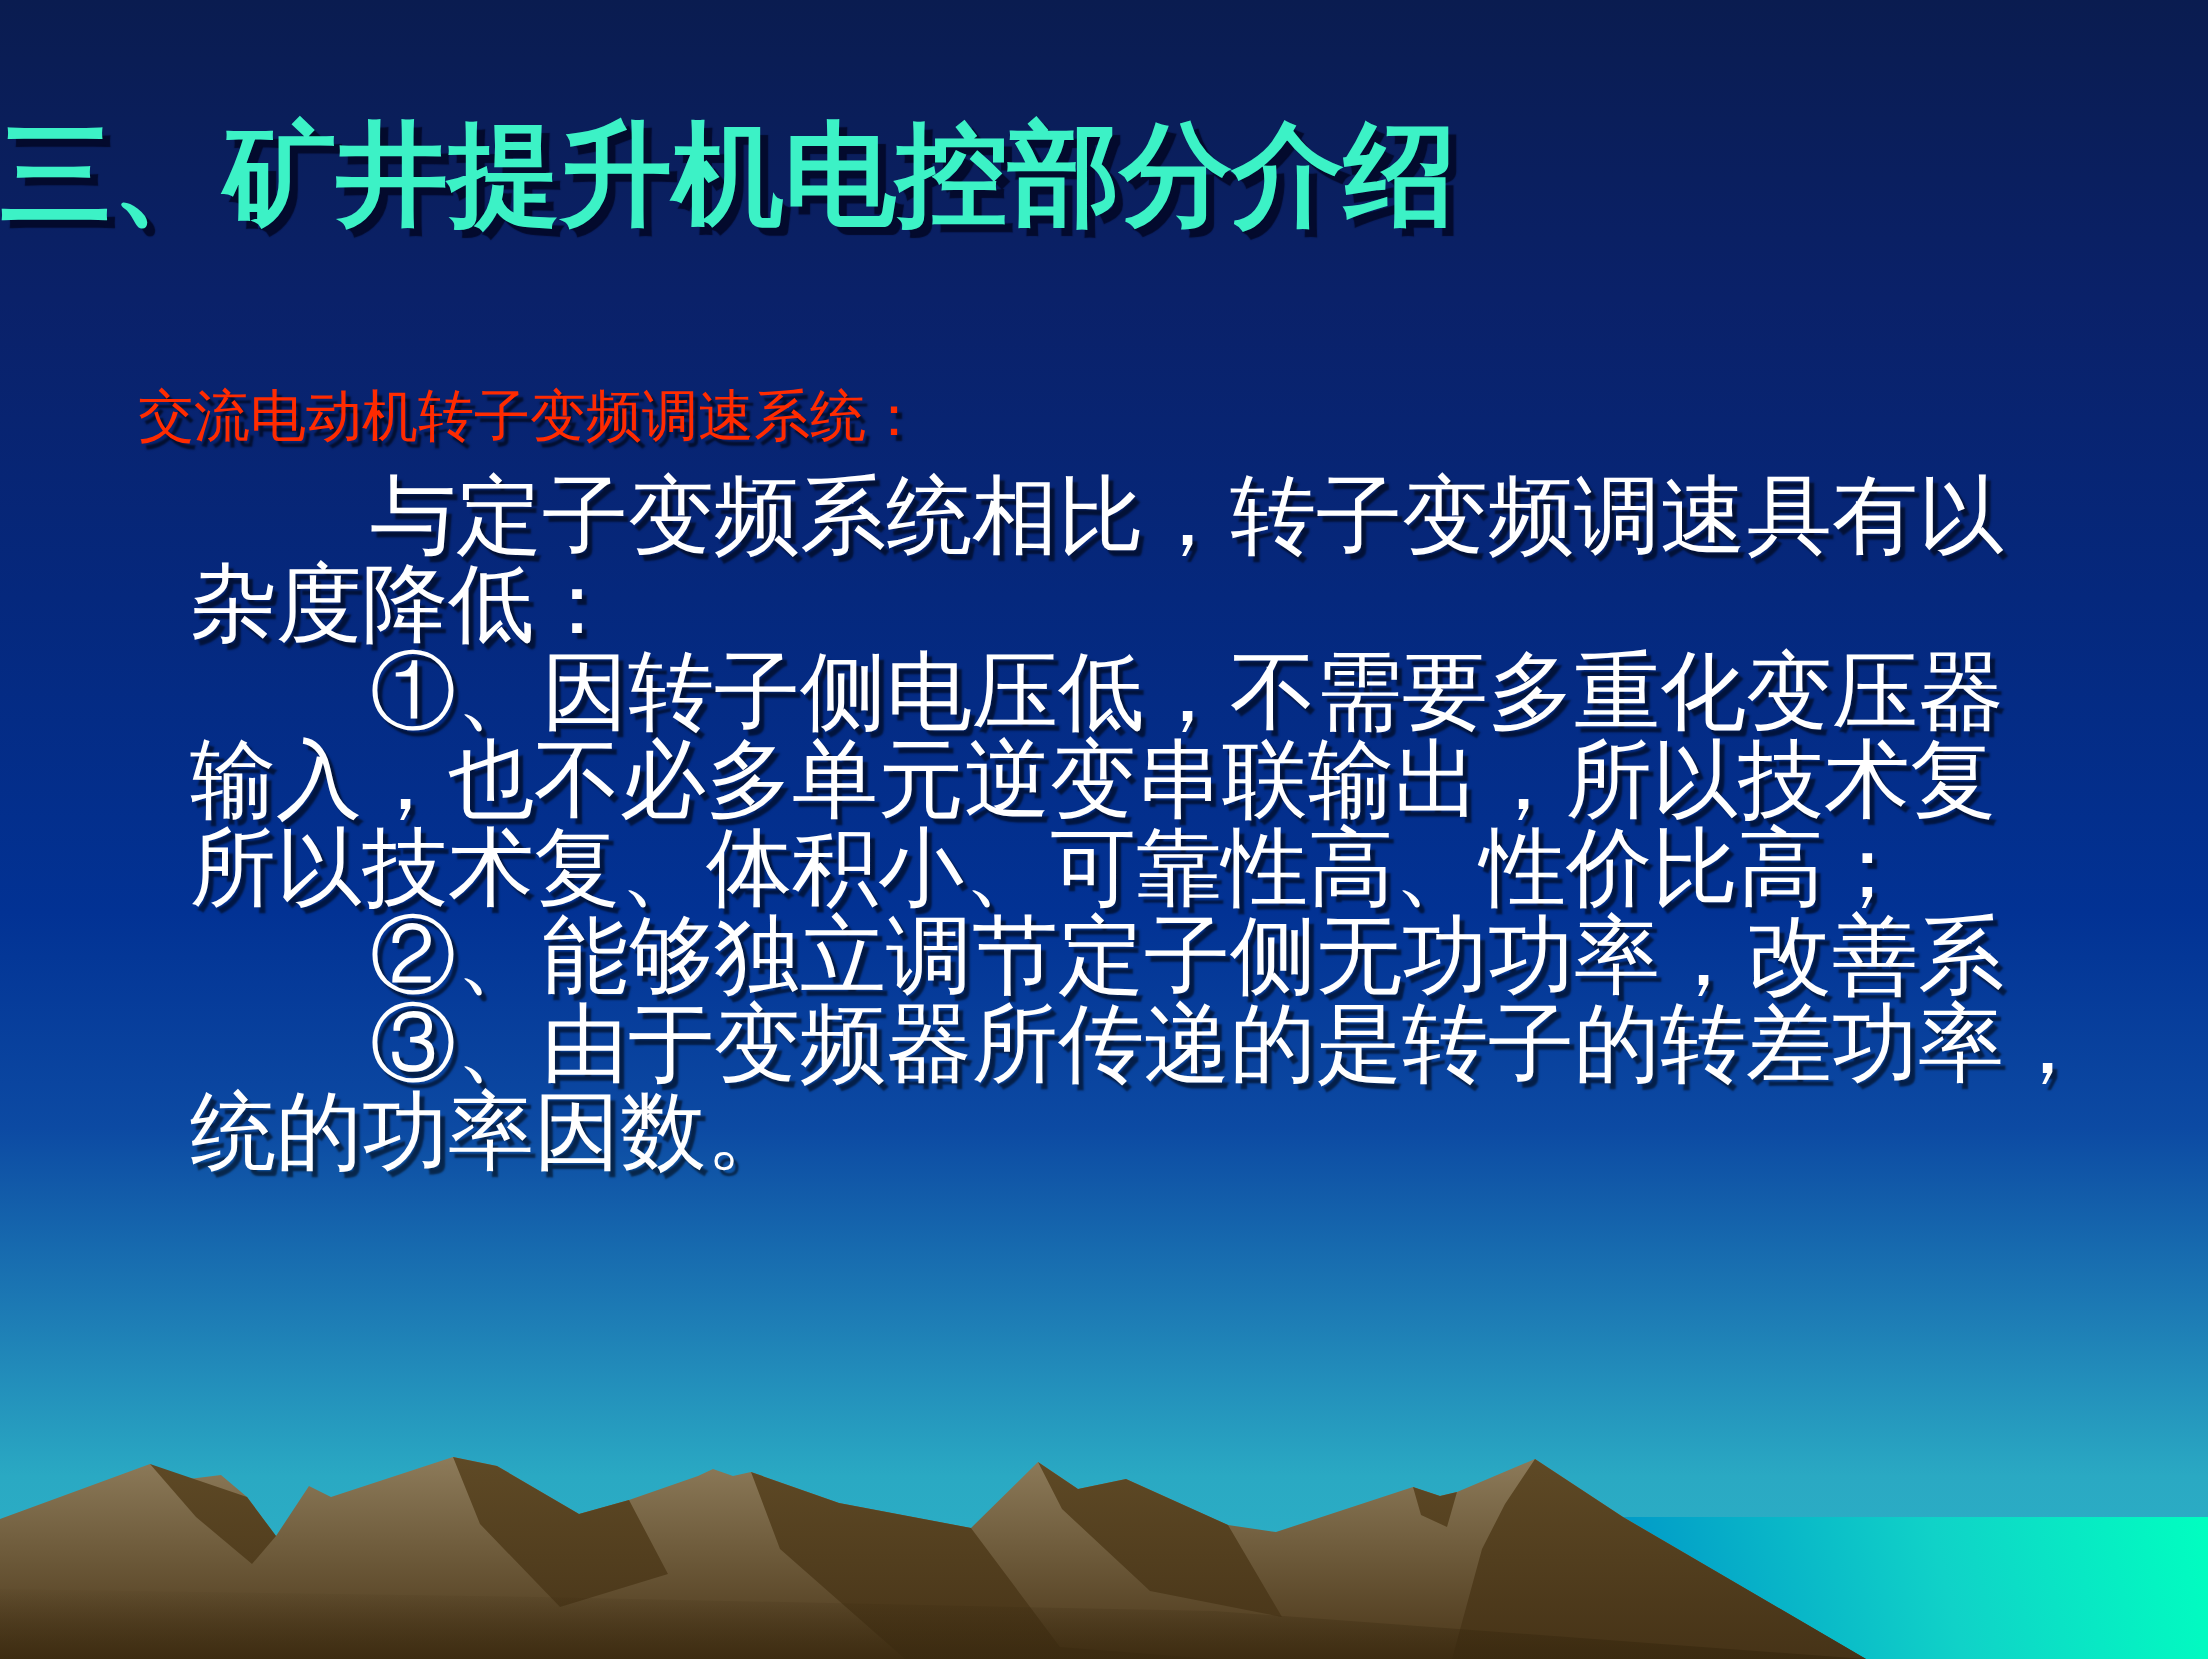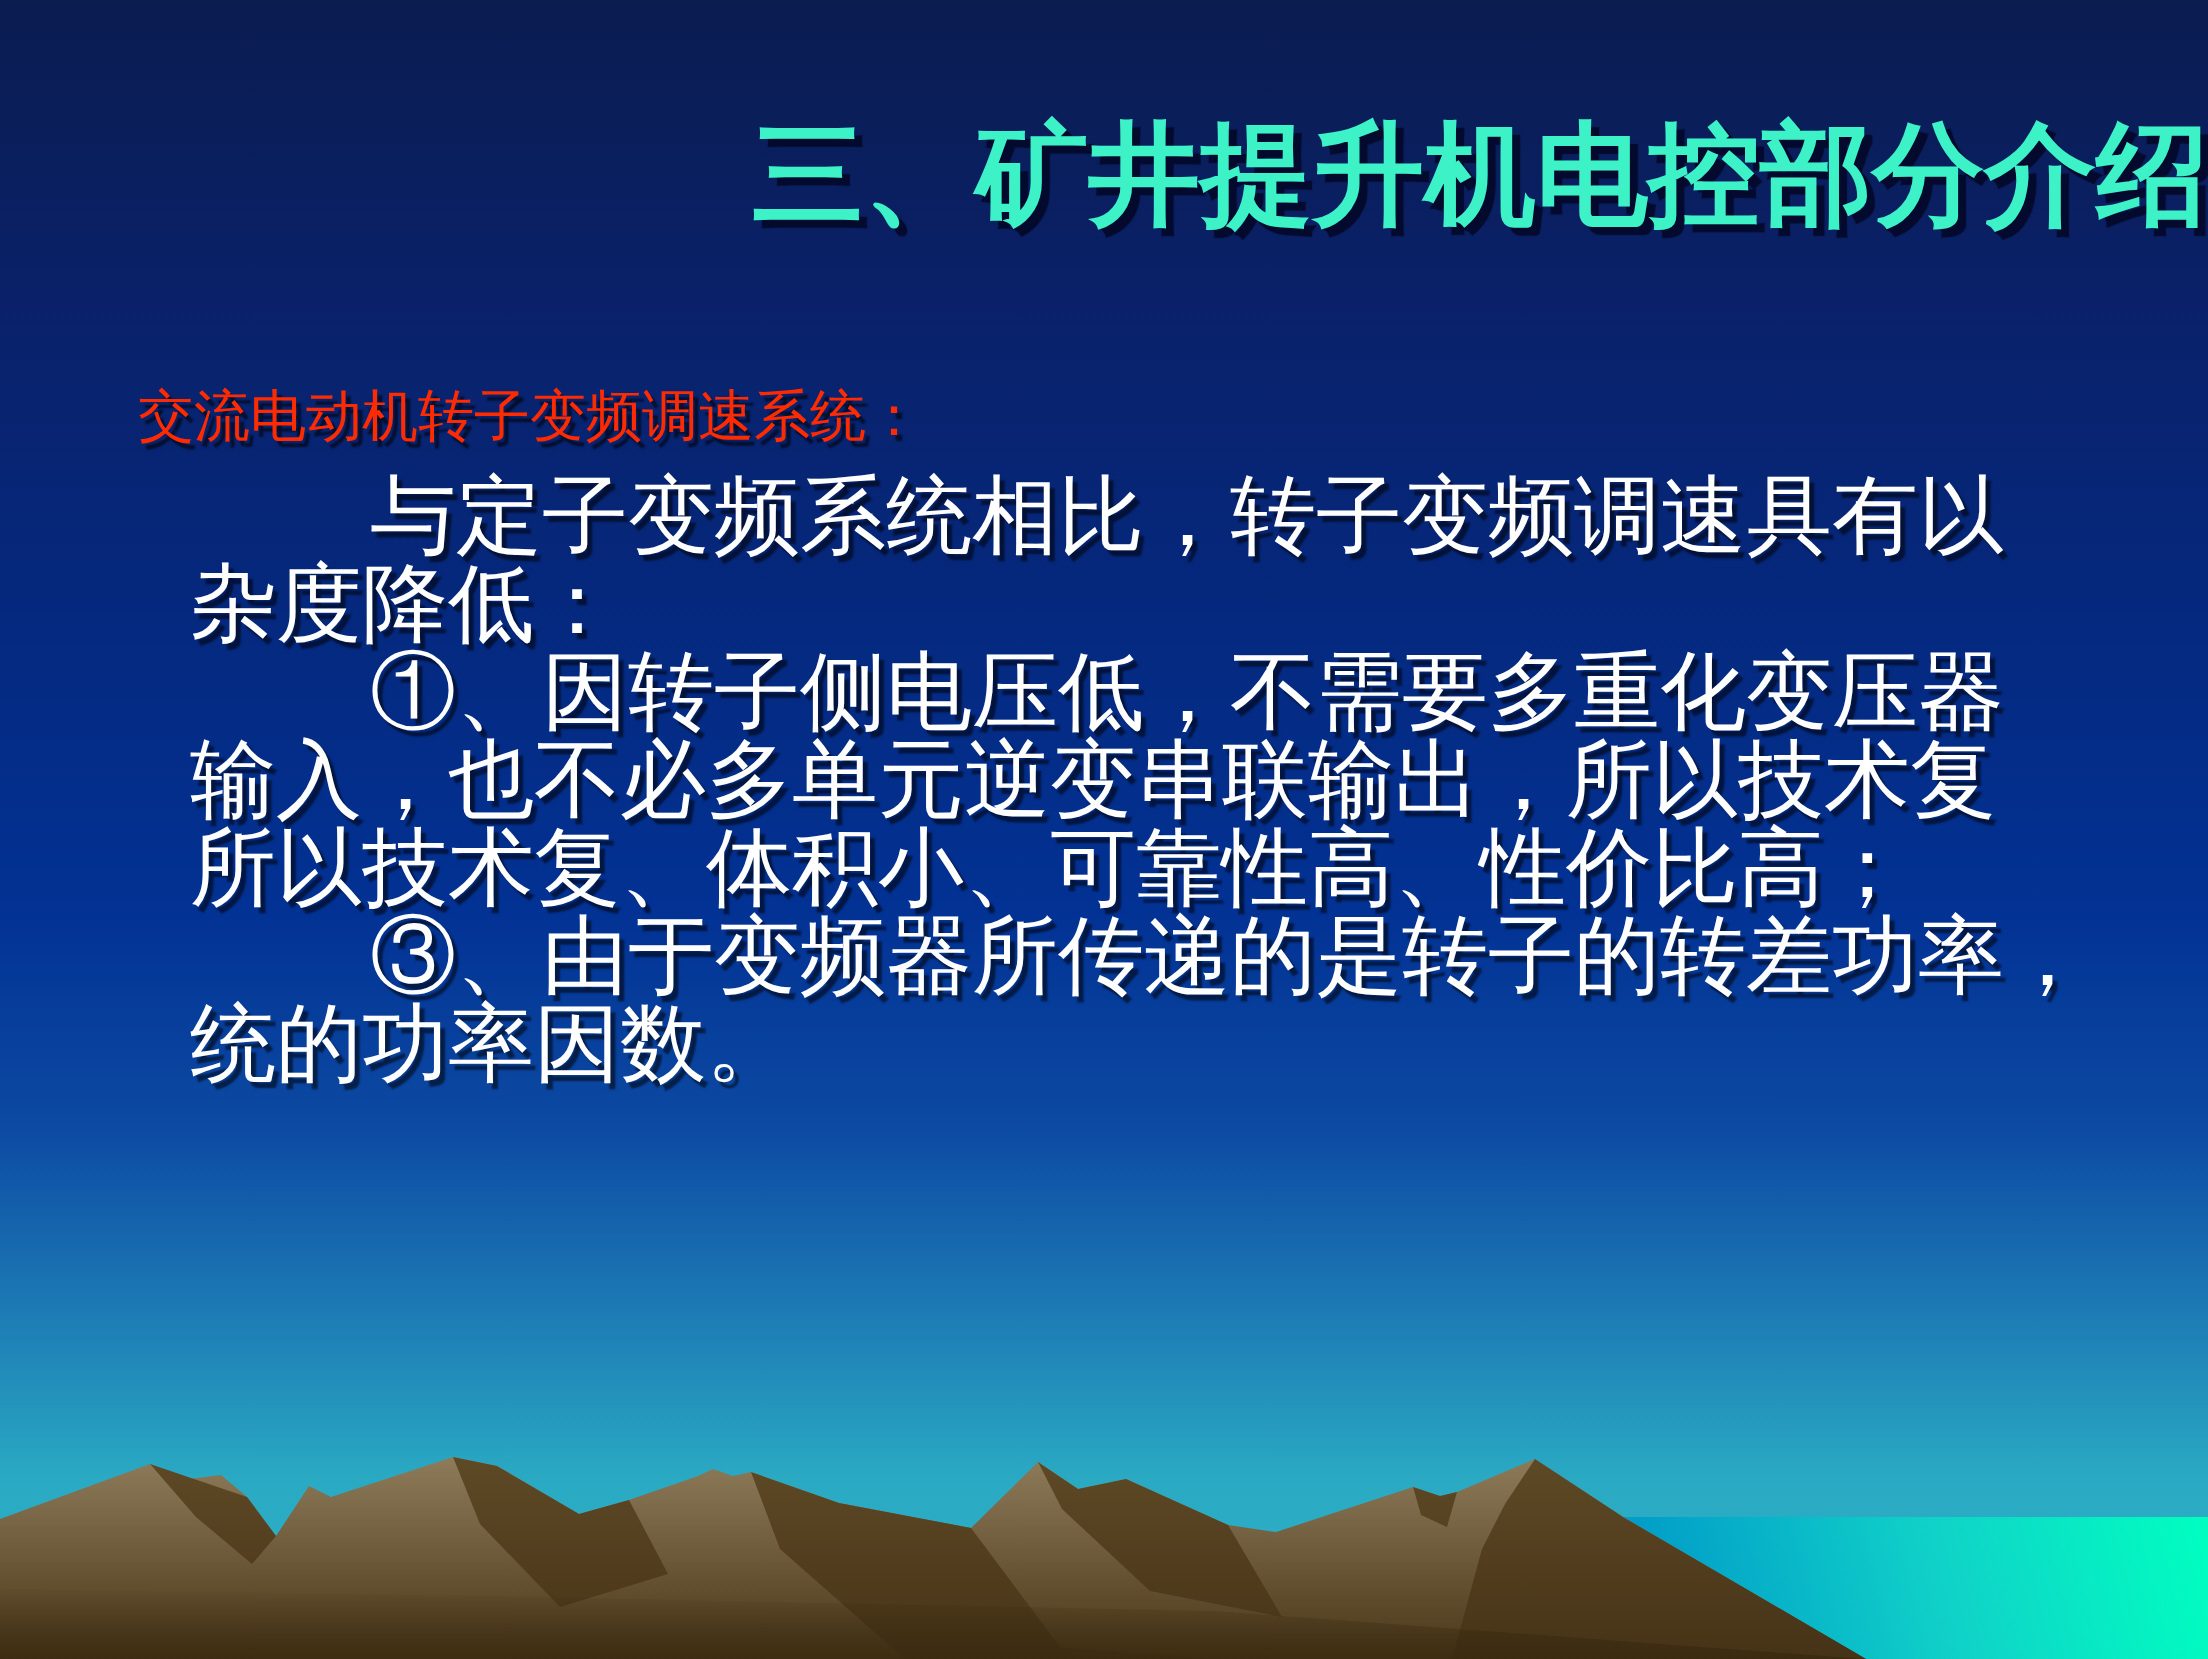--- a/index.html
+++ b/index.html
@@ -21,21 +21,21 @@
       #0c4aa3 68%,
       #1e7fb6 80%,
       #2aa9c3 89%,
       #2db5c8 100%);
   }
   .title {
     position: absolute;
     top: 108px;
     left: 0;
     width: 100%;
-    text-align: right;
+    text-align: left;
     font-size: 112px;
     line-height: 134px;
     font-weight: bold;
     letter-spacing: 0px;
     color: var(--title-color, #3cf2c6);
     text-shadow: 8px 8px 1px rgba(3, 10, 42, 0.95);
     white-space: nowrap;
   }
   .section-heading {
     position: absolute;
@@ -82,20 +82,21 @@
   <div class="title">三、矿井提升机电控部分介绍</div>
 
   <div class="section-heading">交流电动机转子变频调速系统：</div>
 
   <div class="body-text">
       <div class="body-line first">与定子变频系统相比，转子变频调速具有以</div>
       <div class="body-line">杂度降低：</div>
       <div class="body-line first">①、因转子侧电压低，不需要多重化变压器</div>
       <div class="body-line">输入，也不必多单元逆变串联输出，所以技术复</div>
       <div class="body-line">所以技术复、体积小、可靠性高、性价比高；</div>
+      <div class="body-line first">②、能够独立调节定子侧无功功率，改善系</div>
       <div class="body-line first">③、由于变频器所传递的是转子的转差功率，</div>
       <div class="body-line">统的功率因数。</div>
     </div>
 
   <svg class="scenery" viewBox="0 0 2208 300" preserveAspectRatio="none">
     <defs>
       <linearGradient id="seaGrad" gradientUnits="userSpaceOnUse" x1="1623" y1="300" x2="2208" y2="158">
         <stop offset="0" stop-color="#0095c8"></stop>
         <stop offset="0.55" stop-color="#10d2c8"></stop>
         <stop offset="1" stop-color="#00ffc0"></stop>

